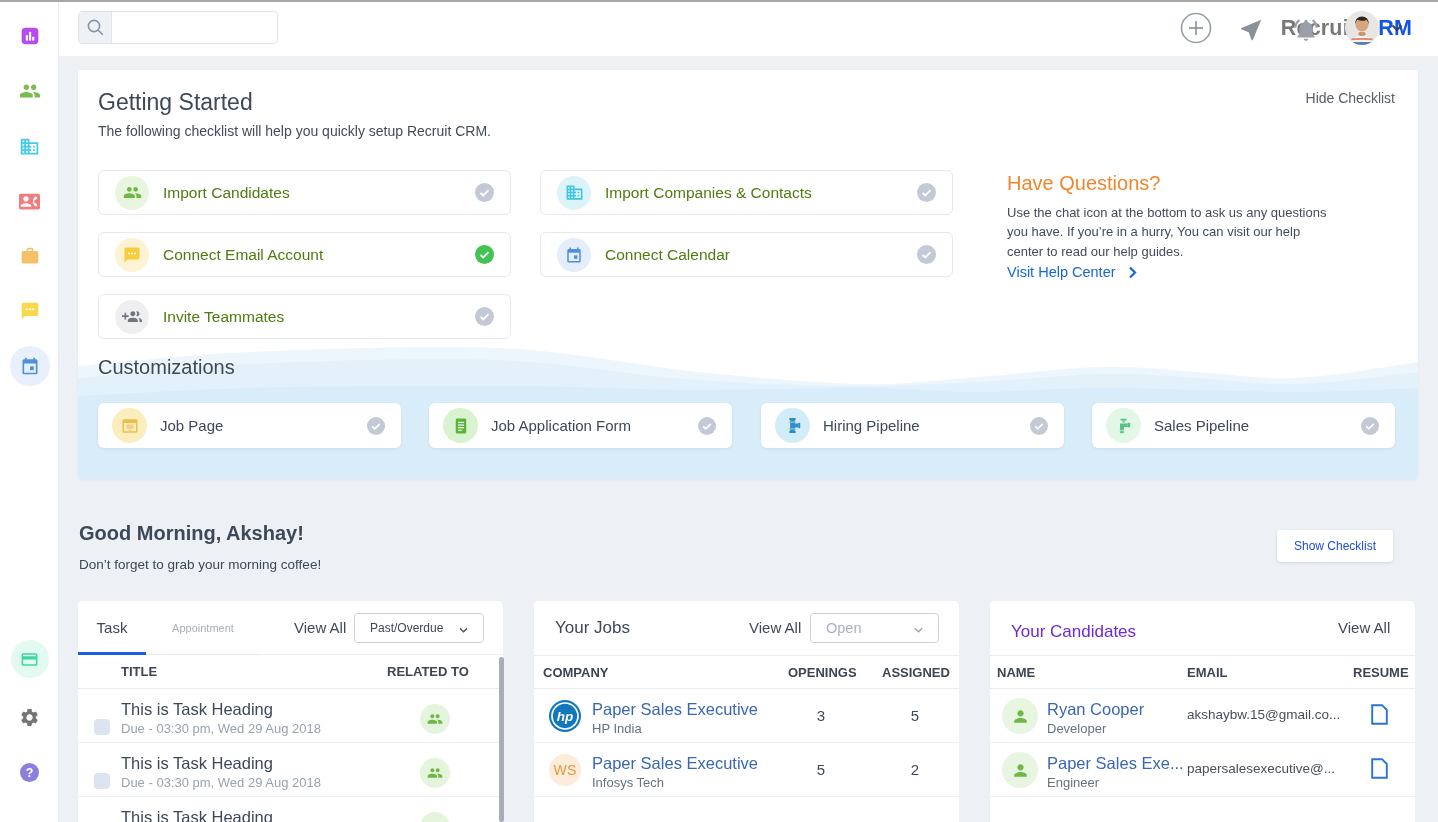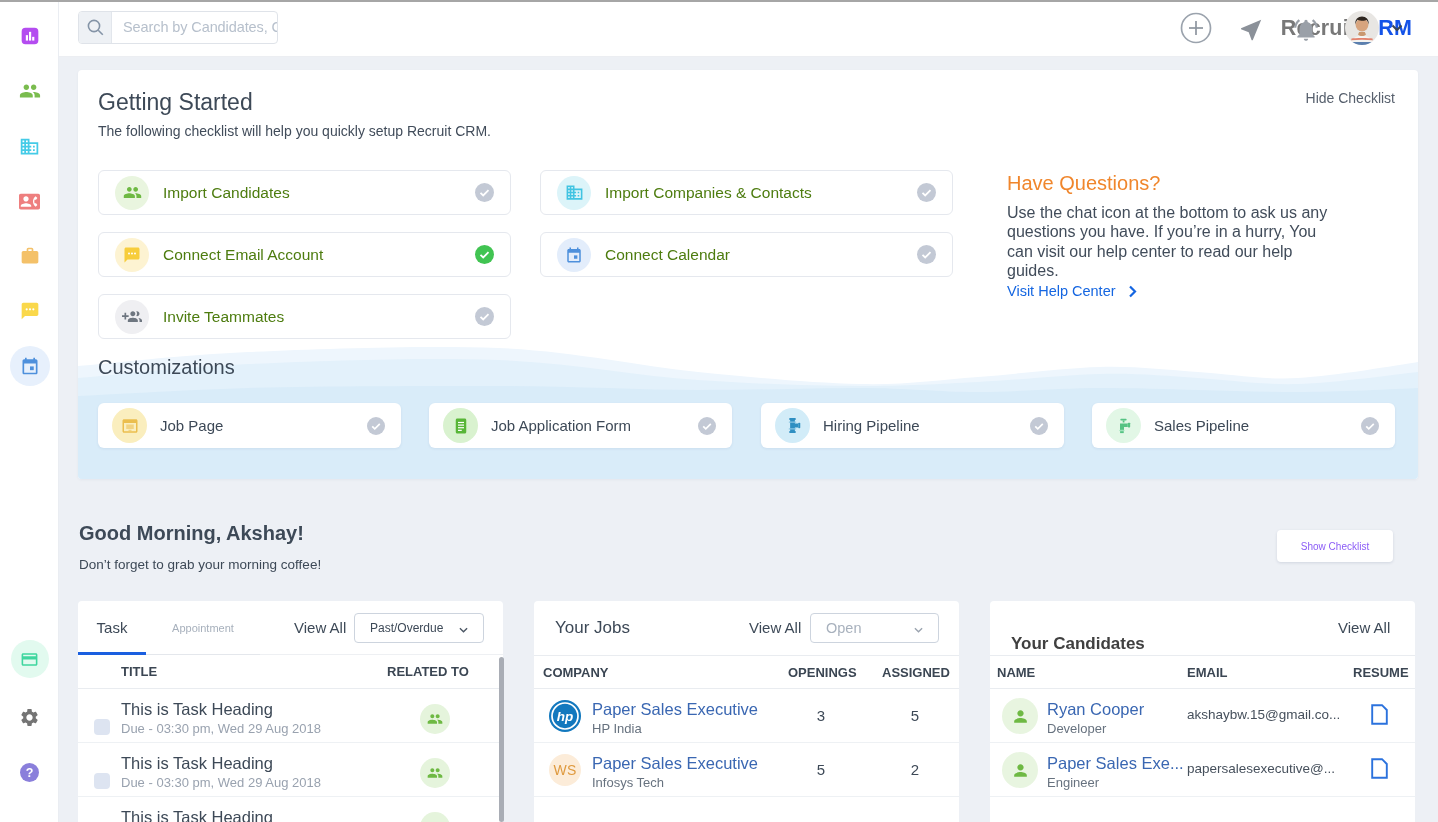--- a/index.html
+++ b/index.html
@@ -33,21 +33,20 @@
 <body>
 <div class="topline"></div>
 <div class="topbar">
   <div class="abs" style="left:78px;top:11px;width:200px;height:33px;border:1px solid #dfe3e9;border-radius:4px;background:#fff;display:flex;overflow:hidden">
     <div style="width:33px;background:#eef1f5;border-right:1px solid #e2e6ec;display:flex;align-items:center;justify-content:center;flex:none">
       <svg width="17" height="17" viewBox="0 0 17 17" fill="none" stroke="#8494a7" stroke-width="1.6">
           <circle cx="7" cy="7" r="5.6"></circle>
           <line x1="11.2" y1="11.2" x2="15.8" y2="15.8"></line>
         </svg>
     </div>
-    <div style="font-size:14.5px;color:#b7c0cc;line-height:31px;padding-left:11px;white-space:nowrap;letter-spacing:-0.1px">Search by Candidates, C</div>
   </div>
   <div class="abs" style="left:0;top:0;width:1412px;height:57px;text-align:right;line-height:57px;font-size:21.5px;font-weight:700;letter-spacing:.2px"><span style="color:#787878">Recruit </span><span style="color:#1453e8">CRM</span></div>
   <svg class="abs" style="left:1180px;top:12px" width="32" height="32" viewBox="0 0 32 32" fill="none">
       <circle cx="16" cy="16" r="14.5" stroke="#9ba3ad" stroke-width="1.7"></circle>
       <line x1="16" y1="9" x2="16" y2="23" stroke="#8d959f" stroke-width="1.7"></line>
       <line x1="9" y1="16" x2="23" y2="16" stroke="#8d959f" stroke-width="1.7"></line>
     </svg>
   <svg class="abs" style="left:1238px;top:17px" width="26" height="26" viewBox="0 0 24 24" fill="#8b9199">
       <path d="M21.4 2.6 2.8 10.4v1l7.1 2.7 2.7 7.3h1L21.4 2.6z"></path>
     </svg>
@@ -201,21 +200,21 @@
     </div>
     <div class="tx">Invite Teammates</div>
     <svg class="done" width="19" height="19" viewBox="0 0 19 19">
         <circle cx="9.5" cy="9.5" r="9.5" fill="#c3c9d5"></circle>
         <path d="M5.5 9.8l2.7 2.7 5.3-5.3" stroke="#fff" stroke-width="1.8" fill="none"></path>
       </svg>
   </div>
 
   <div class="abs" style="left:929px;top:102px;width:340px">
     <div style="font-size:20px;font-weight:500;color:#f0862c">Have Questions?</div>
-    <div style="margin-top:8px;font-size:16px;line-height:19.3px;color:#414c5a;width:330px">Use the chat icon at the bottom to ask us any questions you have. If you’re in a hurry, You can visit our help center to read our help guides.</div>
+    <div style="margin-top:8px;font-size:13px;line-height:19.3px;color:#414c5a;width:330px">Use the chat icon at the bottom to ask us any questions you have. If you’re in a hurry, You can visit our help center to read our help guides.</div>
     <div style="margin-top:3px;font-size:14.5px;font-weight:500;color:#1566e1">Visit Help Center
       <svg style="vertical-align:-2px;margin-left:6px" width="13" height="13" viewBox="0 0 13 13" fill="none" stroke="#1566e1" stroke-width="2.2">
           <path d="M4 1.5 9 6.5 4 11.5"></path>
         </svg>
     </div>
   </div>
 
   <div class="abs" style="left:0;top:270px;width:1340px;height:139px;border-radius:0 0 4px 4px;overflow:hidden">
     <svg width="1340" height="139" viewBox="0 0 1340 139" preserveAspectRatio="none">
       <rect x="0" width="1340" height="139" fill="#fff"></rect>
@@ -289,21 +288,21 @@
       <svg class="done" width="18" height="18" viewBox="0 0 19 19">
           <circle cx="9.5" cy="9.5" r="9.5" fill="#c3c9d5"></circle>
           <path d="M5.5 9.8l2.7 2.7 5.3-5.3" stroke="#fff" stroke-width="1.8" fill="none"></path>
         </svg>
     </div>
   </div>
 </div>
 
 <div class="abs" style="left:79px;top:522px;font-size:20px;font-weight:700;color:#3d4957">Good Morning, Akshay!</div>
 <div class="abs" style="left:79px;top:557px;font-size:13.5px;color:#3d4957">Don’t forget to grab your morning coffee!</div>
-<div class="abs" style="left:1277px;top:530px;width:116px;height:32px;background:#fff;border-radius:4px;box-shadow:0 1px 3px rgba(40,60,100,.14);font-size:10px;color:#8b5cf6;display:flex;align-items:center;justify-content:center">Show Checklist</div>
+<div class="abs" style="left:1277px;top:530px;width:116px;height:32px;background:#fff;border-radius:4px;box-shadow:0 1px 3px rgba(40,60,100,.14);font-size:12px;color:#1d4ed8;display:flex;align-items:center;justify-content:center">Show Checklist</div>
 
 <div class="panel" style="left:78px">
   <div class="phead">
     <div class="abs" style="left:0;top:53px;width:425px;height:1px;background:#eef0f3"></div>
     <div class="abs" style="left:0;top:53px;width:182px;height:1px;background:#e4e7ec"></div>
     <div class="abs" style="left:0;top:51px;width:68px;height:3px;background:#1a5fe0"></div>
     <div class="abs" style="left:0;top:0;width:68px;height:54px;line-height:54px;text-align:center;font-size:15px;font-weight:500;color:#3d4957">Task</div>
     <div class="abs" style="left:68px;top:0;width:114px;height:54px;line-height:54px;text-align:center;font-size:11px;color:#a7b0bc">Appointment</div>
     <div class="abs" style="left:216px;top:0;height:54px;line-height:54px;font-size:15px;color:#3d4957">View All</div>
     <div class="dd" style="left:276px;width:130px;font-size:12px">
@@ -376,21 +375,21 @@
     <div class="circ abs" style="left:15px;top:11px;width:32px;height:32px;background:#fcecd9;font-size:14px;font-weight:500;color:#df9a3f;letter-spacing:.3px">WS</div>
     <div class="rowt blue abs" style="left:58px;top:11px">Paper Sales Executive</div>
     <div class="rows abs" style="left:58px;top:32px;color:#67727f">Infosys Tech</div>
     <div class="abs" style="left:287px;top:18px;font-size:15px;color:#3d4957;transform:translateX(-50%)">5</div>
     <div class="abs" style="left:381px;top:18px;font-size:15px;color:#3d4957;transform:translateX(-50%)">2</div>
   </div>
 </div>
 
 <div class="panel" style="left:990px">
   <div class="phead">
-    <div class="abs" style="left:21px;top:16px;height:54px;line-height:54px;font-size:17px;font-weight:700;color:#404040">Your Candidates</div>
+    <div class="abs" style="left:21px;top:4px;height:54px;line-height:54px;font-size:17px;font-weight:400;color:#6d28d9">Your Candidates</div>
     <div class="abs" style="left:348px;top:0;height:54px;line-height:54px;font-size:15px;color:#3d4957">View All</div>
   </div>
   <div class="thead" style="border-top:1px solid #e9ecf0">
       <span class="abs" style="left:7px;top:9px">NAME</span>
       <span class="abs" style="left:197px;top:9px">EMAIL</span>
       <span class="abs" style="left:363px;top:9px">RESUME</span>
     </div>
   <div class="row" style="top:88px">
     <div class="circ abs" style="left:12px;top:9px;width:36px;height:36px;background:#e8f5e0">
       <svg width="19" height="19" viewBox="0 0 24 24" fill="#6eb943">

